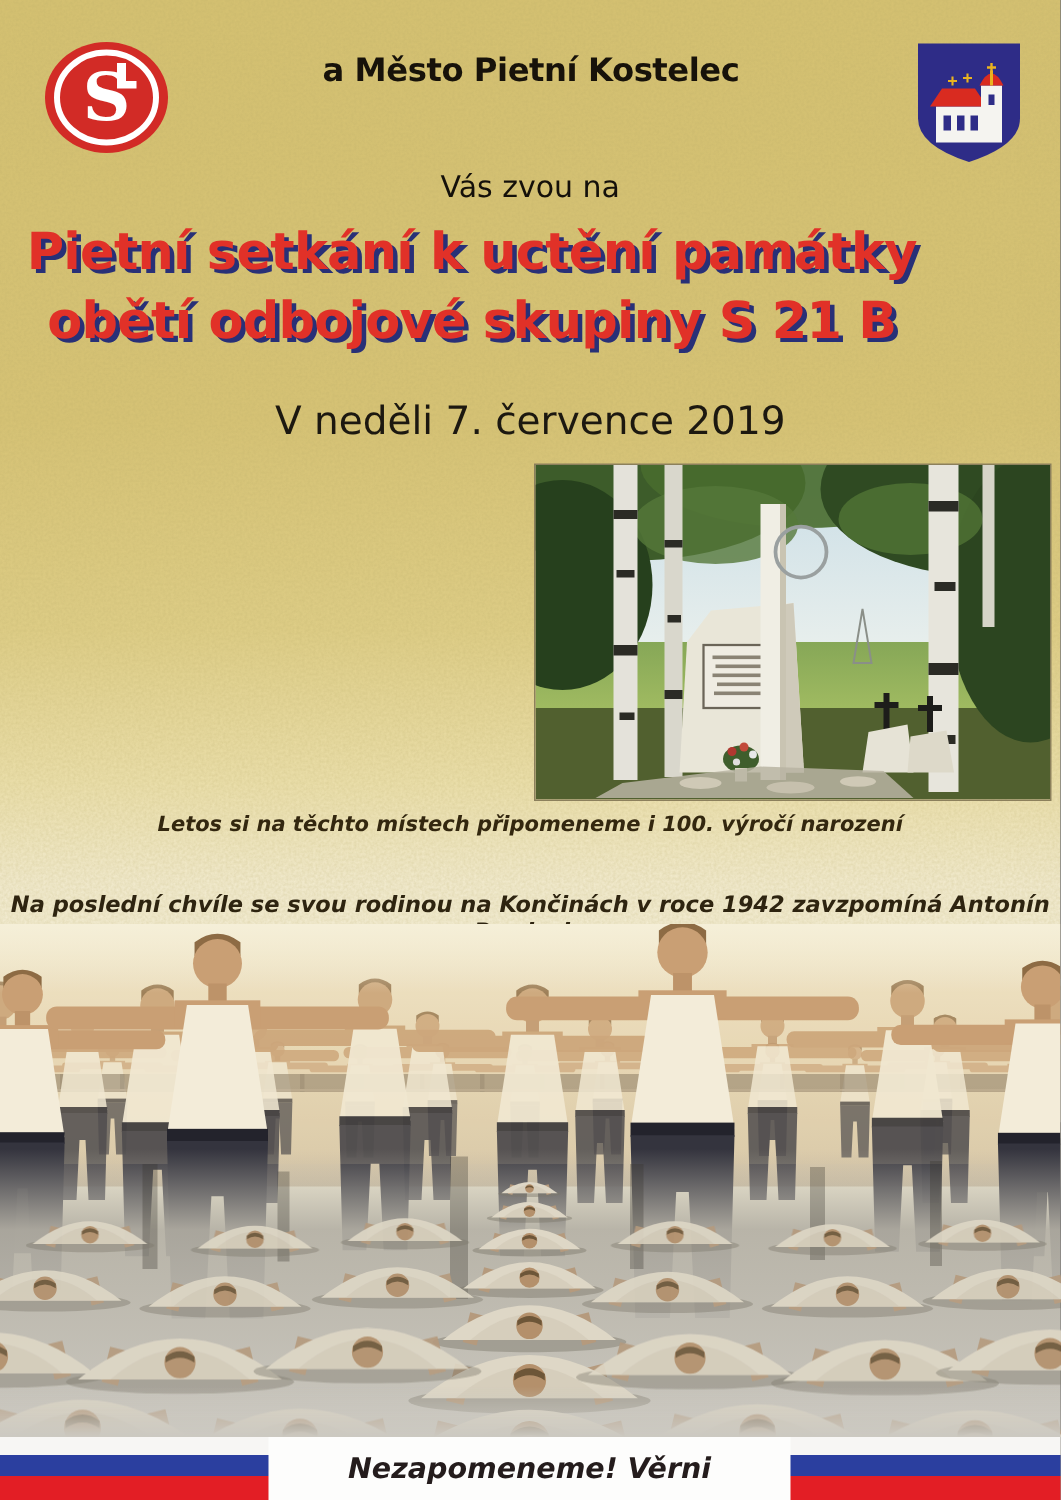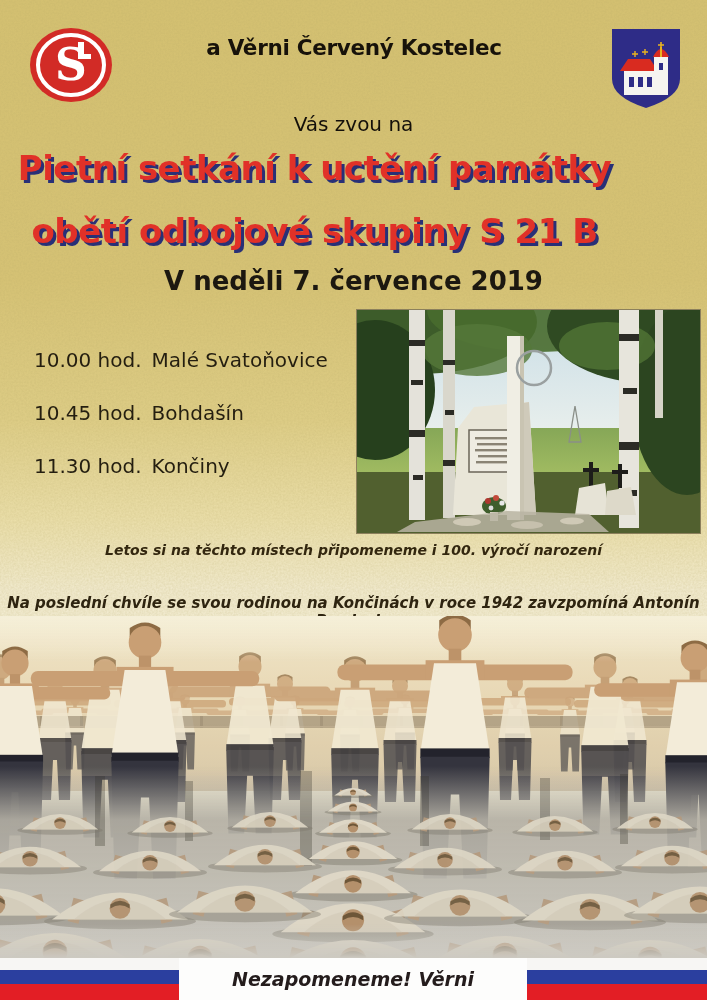--- a/index.html
+++ b/index.html
@@ -17,23 +17,23 @@
     font-weight:bold;font-size:21.5px;line-height:31px;letter-spacing:-0.3px;}
   .shield{left:610px;top:27px;width:72px;height:83px;}
 
   .invite{left:0;top:112px;width:707px;text-align:center;
     font-size:20px;color:#14100a;font-weight:500;}
 
   .title-line{left:0;width:629px;text-align:center;font-weight:bold;font-size:34px;
     color:#e13128;letter-spacing:-0.5px;
     text-shadow:3px 3px 0 #283077;}
   .title-1{top:148px;}
-  .title-2{top:211px;}
-
-  .date-line{left:0;top:266px;width:707px;text-align:center;font-weight:bold;
+  .title-2{top:194px;}
+
+  .date-line{left:0;top:266px;width:707px;text-align:center;font-weight:normal;
     font-size:26px;color:#1c1810;}
 
   
   .schedule{left:34px;top:348px;width:320px;color:#241e10;font-size:20px;}
   .sched-row{margin-bottom:29px;white-space:nowrap;}
   .sched-time{margin-right:10px;}
 
   .memorial{left:357px;top:310px;width:343px;height:223px;outline:1px solid #8c805c;}
 
   .note-a{left:0;top:540px;width:707px;text-align:center;font-style:italic;font-weight:bold;
@@ -68,21 +68,21 @@
 
   <svg class="layer sokol-logo" viewBox="0 0 86 78">
     <ellipse cx="43" cy="39" rx="41" ry="37" fill="#d22b26"></ellipse>
     <ellipse cx="43" cy="39" rx="33" ry="30" fill="none" stroke="#ffffff" stroke-width="4"></ellipse>
     <text x="43" y="54" text-anchor="middle" font-family="DejaVu Serif, serif" font-size="44" font-weight="bold" fill="#ffffff">S</text>
     <rect x="50" y="16" width="6" height="16" fill="#ffffff"></rect>
     <rect x="50" y="28" width="13" height="5" fill="#ffffff"></rect>
   </svg>
 
   <div class="layer org-lines">
-    <div>a Věrni Červený Kostelec</div>
+    <div>a Město Pietní Kostelec</div>
   </div>
 
   <svg class="layer shield" viewBox="0 0 72 83">
     <path d="M2,2 L70,2 L70,52 Q70,70 36,81 Q2,70 2,52 Z" fill="#2e2c87"></path>
     <rect x="14" y="44" width="30" height="24" fill="#f5f4f0"></rect>
     <polygon points="10,44 48,44 40,32 18,32" fill="#d92b20"></polygon>
     <rect x="19" y="50" width="5" height="10" fill="#2e2c87"></rect>
     <rect x="28" y="50" width="5" height="10" fill="#2e2c87"></rect>
     <rect x="37" y="50" width="5" height="10" fill="#2e2c87"></rect>
     <rect x="44" y="30" width="14" height="38" fill="#f5f4f0"></rect>
@@ -93,31 +93,20 @@
     <path d="M22,27 h6 M25,24 v6 M32,25 h6 M35,22 v6" stroke="#e9b320" stroke-width="1.4"></path>
   </svg>
 
   <div class="layer invite">Vás zvou na</div>
 
   <div class="layer title-line title-1">Pietní setkání k uctění památky</div>
   <div class="layer title-line title-2">obětí odbojové skupiny S 21 B</div>
 
   <div class="layer date-line">V neděli 7. července 2019</div>
 
-  <div class="layer schedule">
-    <div class="sched-row">
-      <span class="sched-time">10.00 hod.</span><span>Malé Svatoňovice</span>
-    </div>
-    <div class="sched-row">
-      <span class="sched-time">10.45 hod.</span><span>Bohdašín</span>
-    </div>
-    <div class="sched-row">
-      <span class="sched-time">11.30 hod.</span><span>Končiny</span>
-    </div>
-  </div>
 
   <svg class="layer memorial" viewBox="0 0 343 223">
     <defs>
       <linearGradient id="sky" x1="0" y1="0" x2="0" y2="1">
         <stop offset="0" stop-color="#c9dde6"></stop>
           <stop offset="1" stop-color="#eff3ee"></stop>
       </linearGradient>
       <linearGradient id="field" x1="0" y1="0" x2="0" y2="1">
         <stop offset="0" stop-color="#86a757"></stop>
           <stop offset="1" stop-color="#a3bd62"></stop>

